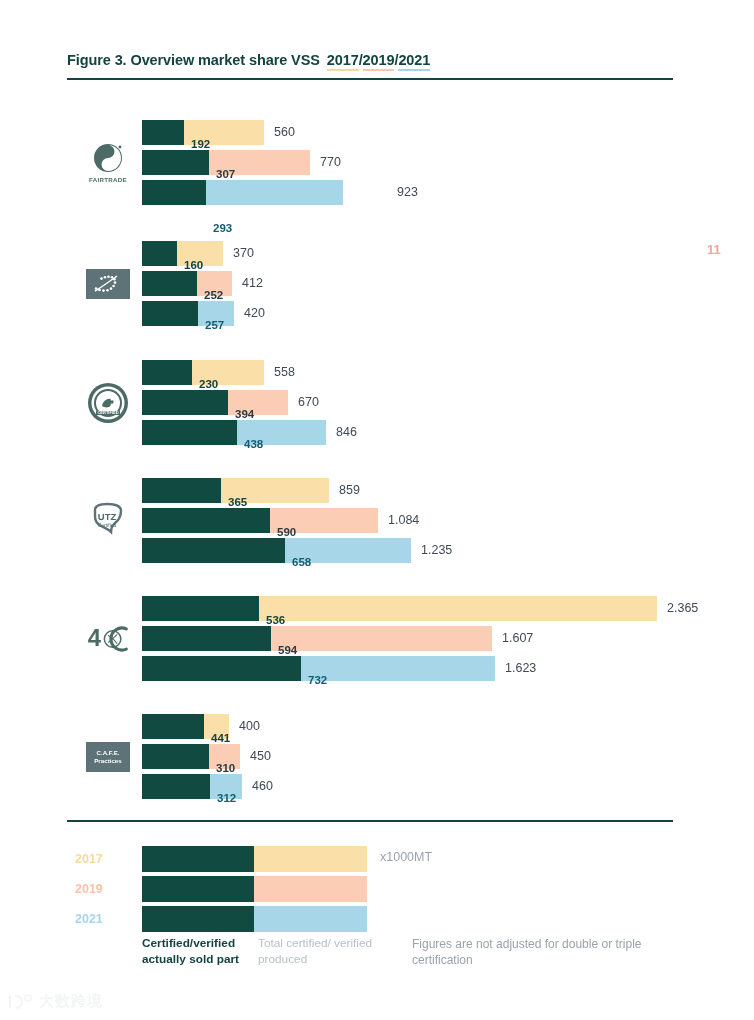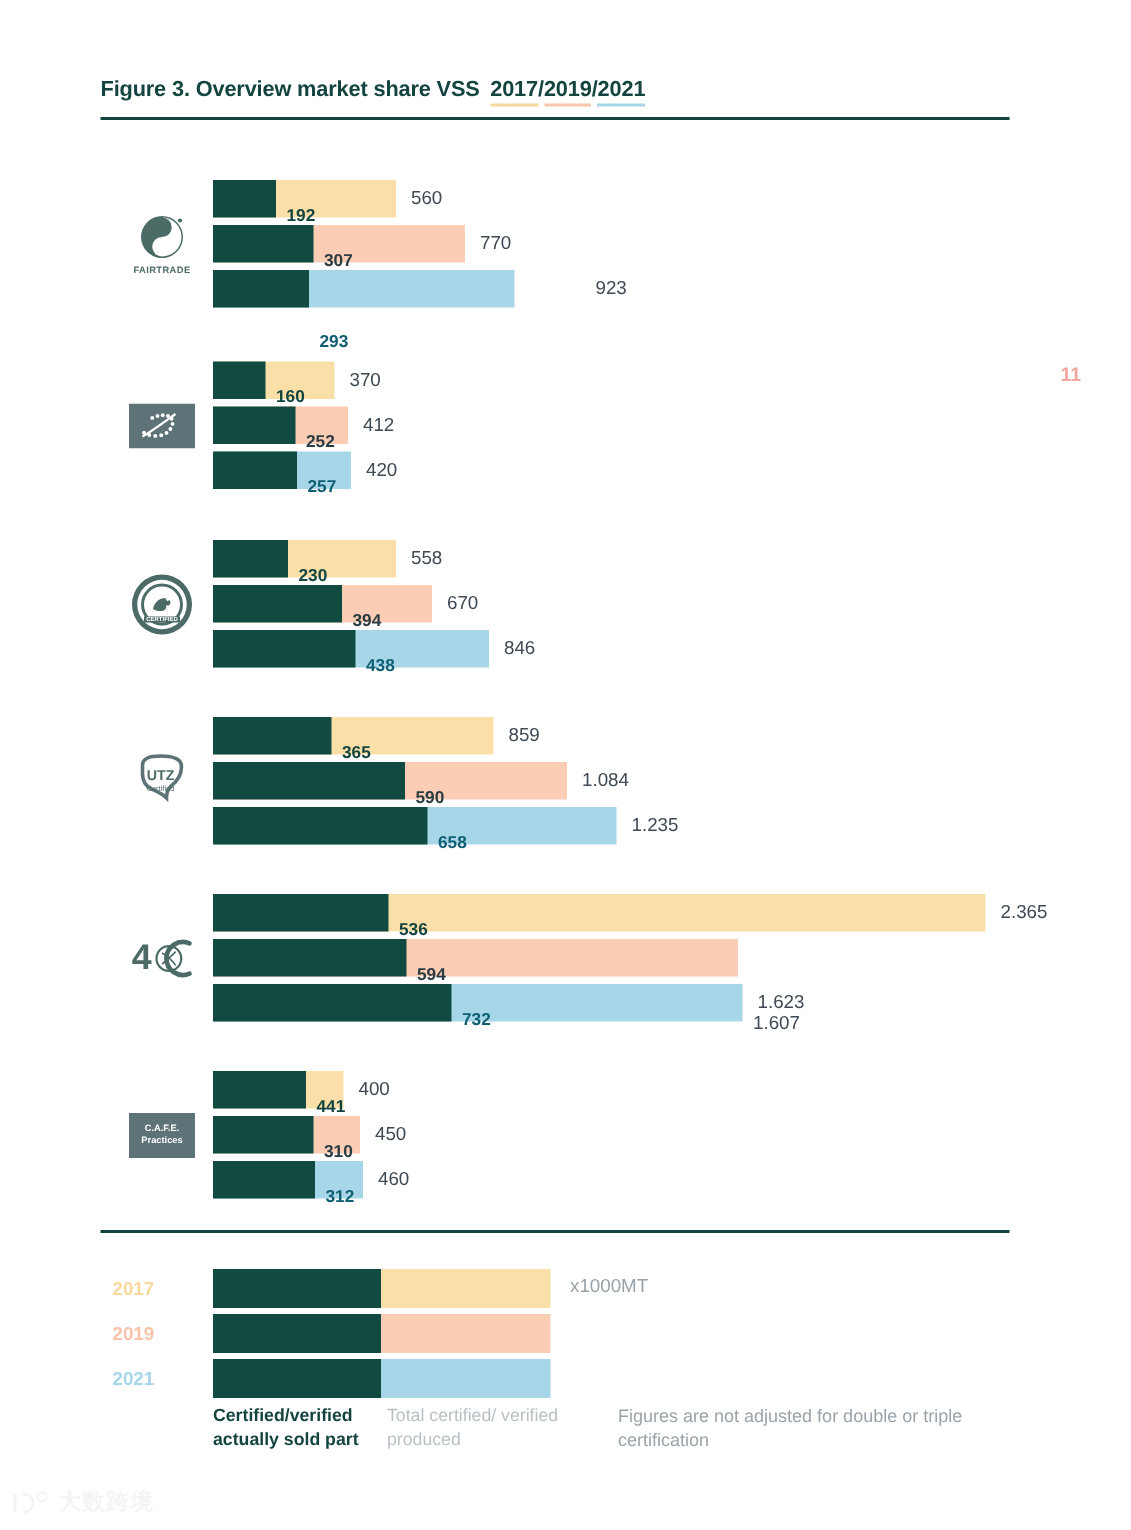--- a/index.html
+++ b/index.html
@@ -400,21 +400,21 @@
     <div class="bar-row y17" style="top:0px;width:515px;">
       <div class="seg seg-light" style="left:0;width:515px;"></div>
       <div class="seg seg-dark" style="width:117px;"></div>
       <div class="seg-label" style="left:117px;">536</div>
       <div class="total-label" style="left:525px;">2.365</div>
     </div>
     <div class="bar-row y19" style="top:30px;width:350px;">
       <div class="seg seg-light" style="left:0;width:350px;"></div>
       <div class="seg seg-dark" style="width:129px;"></div>
       <div class="seg-label" style="left:129px;">594</div>
-      <div class="total-label" style="left:360px;margin-top:44px;">1.607</div>
+      <div class="total-label" style="left:360px;">1.607</div>
     </div>
     <div class="bar-row y21" style="top:60px;width:353px;">
       <div class="seg seg-light" style="left:0;width:353px;"></div>
       <div class="seg seg-dark" style="width:159px;"></div>
       <div class="seg-label" style="left:159px;">732</div>
       <div class="total-label" style="left:363px;text-align:center;">1.623</div>
     </div>
   </div>
 
   <div class="bar-group" style="top:714px;height:100px;">

